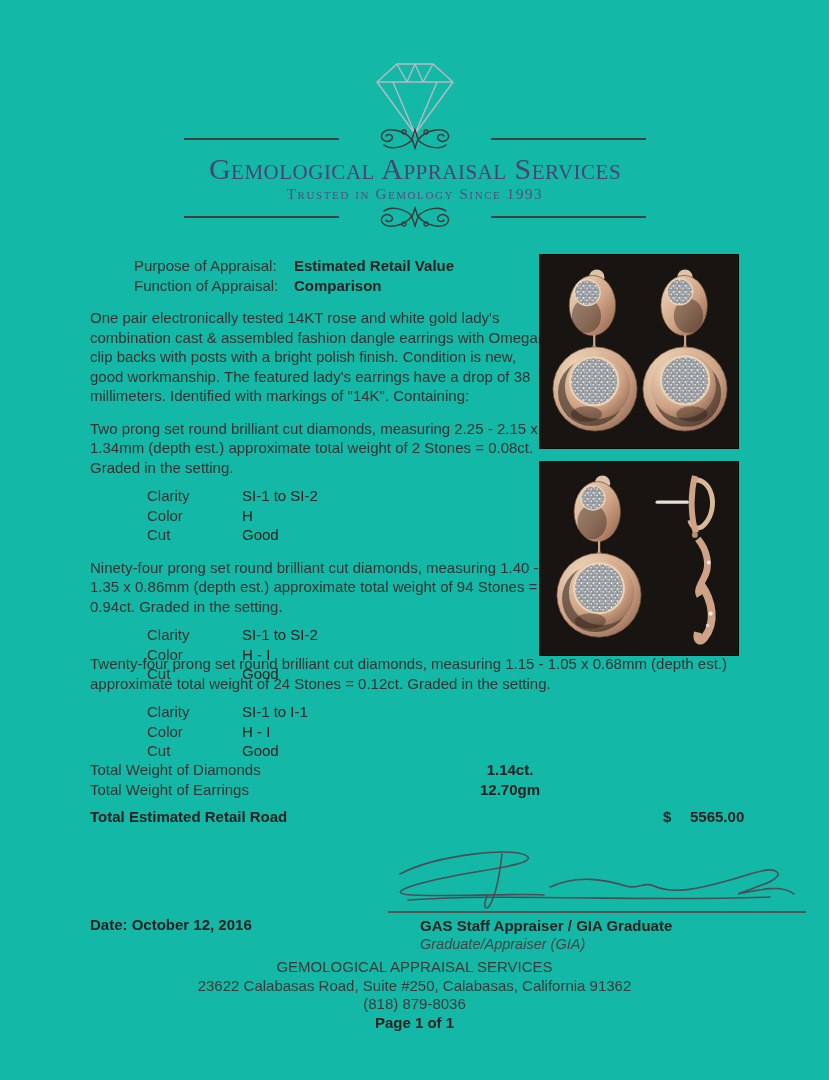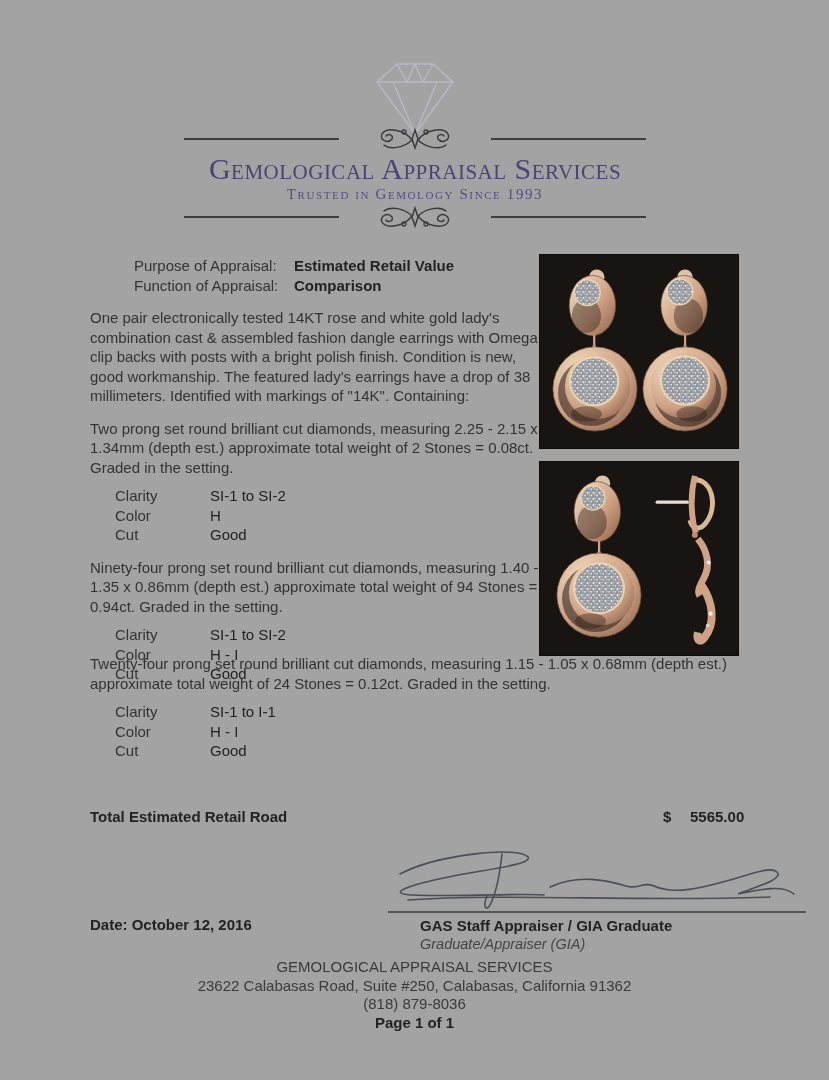--- a/index.html
+++ b/index.html
@@ -1,17 +1,17 @@
 <!DOCTYPE html>
 <html><head>
 <meta charset="utf-8">
 <style>
   html,body{margin:0;padding:0;background:#e8e8e8;}
   .page{
-    position:relative;width:829px;height:1080px;background:#a3a3a3;
+    position:relative;width:829px;height:1080px;background:#14b8a6;
     margin:0 auto;overflow:hidden;
     font-family:"Liberation Sans",sans-serif;color:#333;font-size:15px;
   }
   
   .letterhead{position:absolute;left:180px;top:58px;width:470px;text-align:center;}
   .diamond-art{display:block;margin:0 auto;}
   .rule{position:relative;height:26px;margin-top:-10px;}
   .rule .line{position:absolute;top:12px;height:2px;background:#3f3f3f;width:33%;}
   .rule .line.left{left:4px;}
   .rule .line.right{right:4px;}
@@ -27,21 +27,21 @@
     font-size:15px;letter-spacing:1.6px;color:#544d80;line-height:1;
   }
   
   .text-col{position:absolute;left:90px;top:256px;width:452px;line-height:19.5px;}
   .meta-row{display:flex;margin-left:44px;}
   .meta-label{width:160px;flex:0 0 160px;}
   .meta-value{font-weight:bold;color:#222;}
   .para{margin:13px 0 0 0;}
   .grade-table{margin:9px 0 0 25px;}
   .grade-row{display:flex;line-height:19.5px;}
-  .grade-label{width:95px;flex:0 0 95px;}
+  .grade-label{width:95px;flex:0 0 95px;margin-left:32px;}
   .grade-value{font-weight:normal;color:#222;}
   .wide-block{position:absolute;left:90px;top:654px;width:660px;line-height:19.5px;}
   .wide-block .para{margin:0;}
   
   .totals{position:absolute;left:90px;top:760px;width:660px;line-height:19.5px;}
   .totals-row{position:relative;}
   .totals-value{position:absolute;left:330px;width:180px;text-align:center;font-weight:bold;color:#222;}
   .retail-row{position:absolute;left:90px;top:808px;width:650px;font-weight:bold;color:#222;}
   .retail-currency{position:absolute;left:573px;top:0;}
   .retail-amount{position:absolute;left:600px;top:0;}
@@ -193,20 +193,30 @@
         <span class="grade-label">Color</span>
         <span class="grade-value">H - I</span>
       </div>
       <div class="grade-row">
         <span class="grade-label">Cut</span>
         <span class="grade-value">Good</span>
       </div>
     </div>
   </div>
 
+  <div class="totals">
+    <div class="totals-row">
+      <span>Total Weight of Diamonds</span>
+      <span class="totals-value">1.14ct.</span>
+    </div>
+    <div class="totals-row">
+      <span>Total Weight of Earrings</span>
+      <span class="totals-value">12.70gm</span>
+    </div>
+  </div>
 
   <div class="retail-row">
     <span>Total Estimated Retail Road</span>
     <span class="retail-currency">$</span>
     <span class="retail-amount">5565.00</span>
   </div>
 
   <svg class="signature-svg" width="430" height="68" viewBox="0 0 430 68">
     <g fill="none" stroke="#4a4e55" stroke-width="1.6" stroke-linecap="round">
       <path d="M22,30 C60,10 142,2 150,13 C156,22 88,27 48,38 C24,44 12,50 34,51 C90,53 140,49 166,51"></path>

